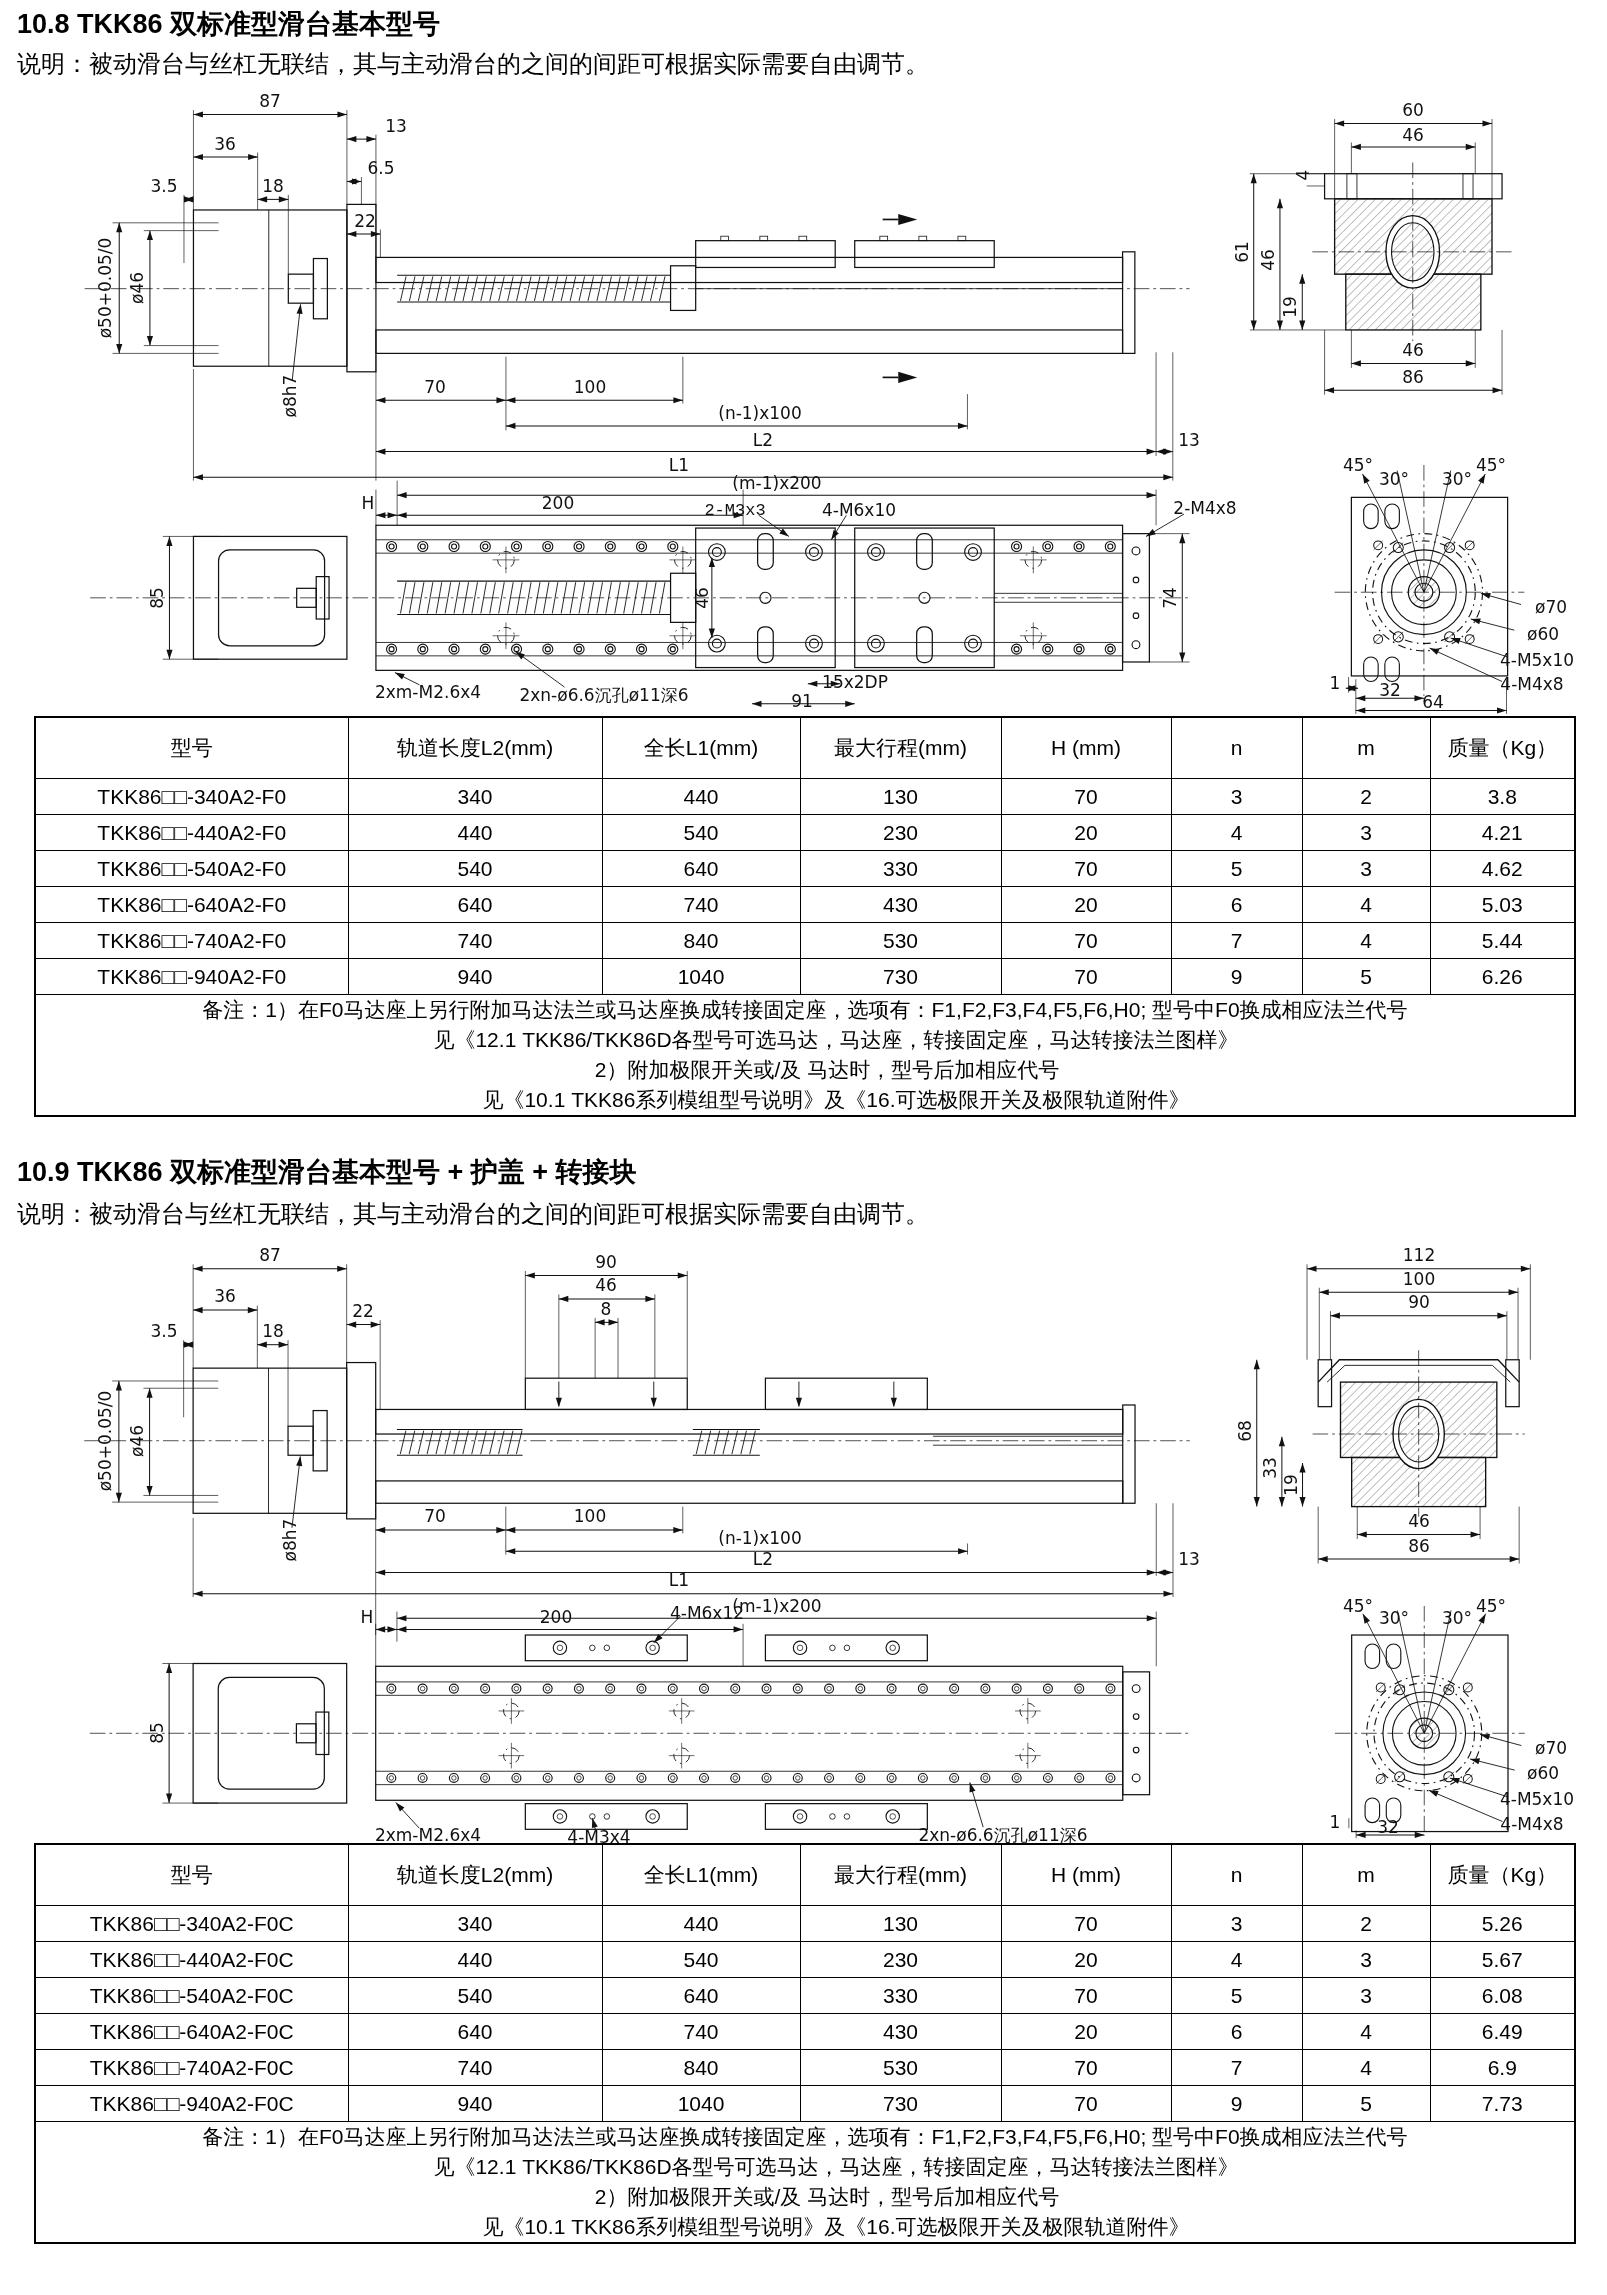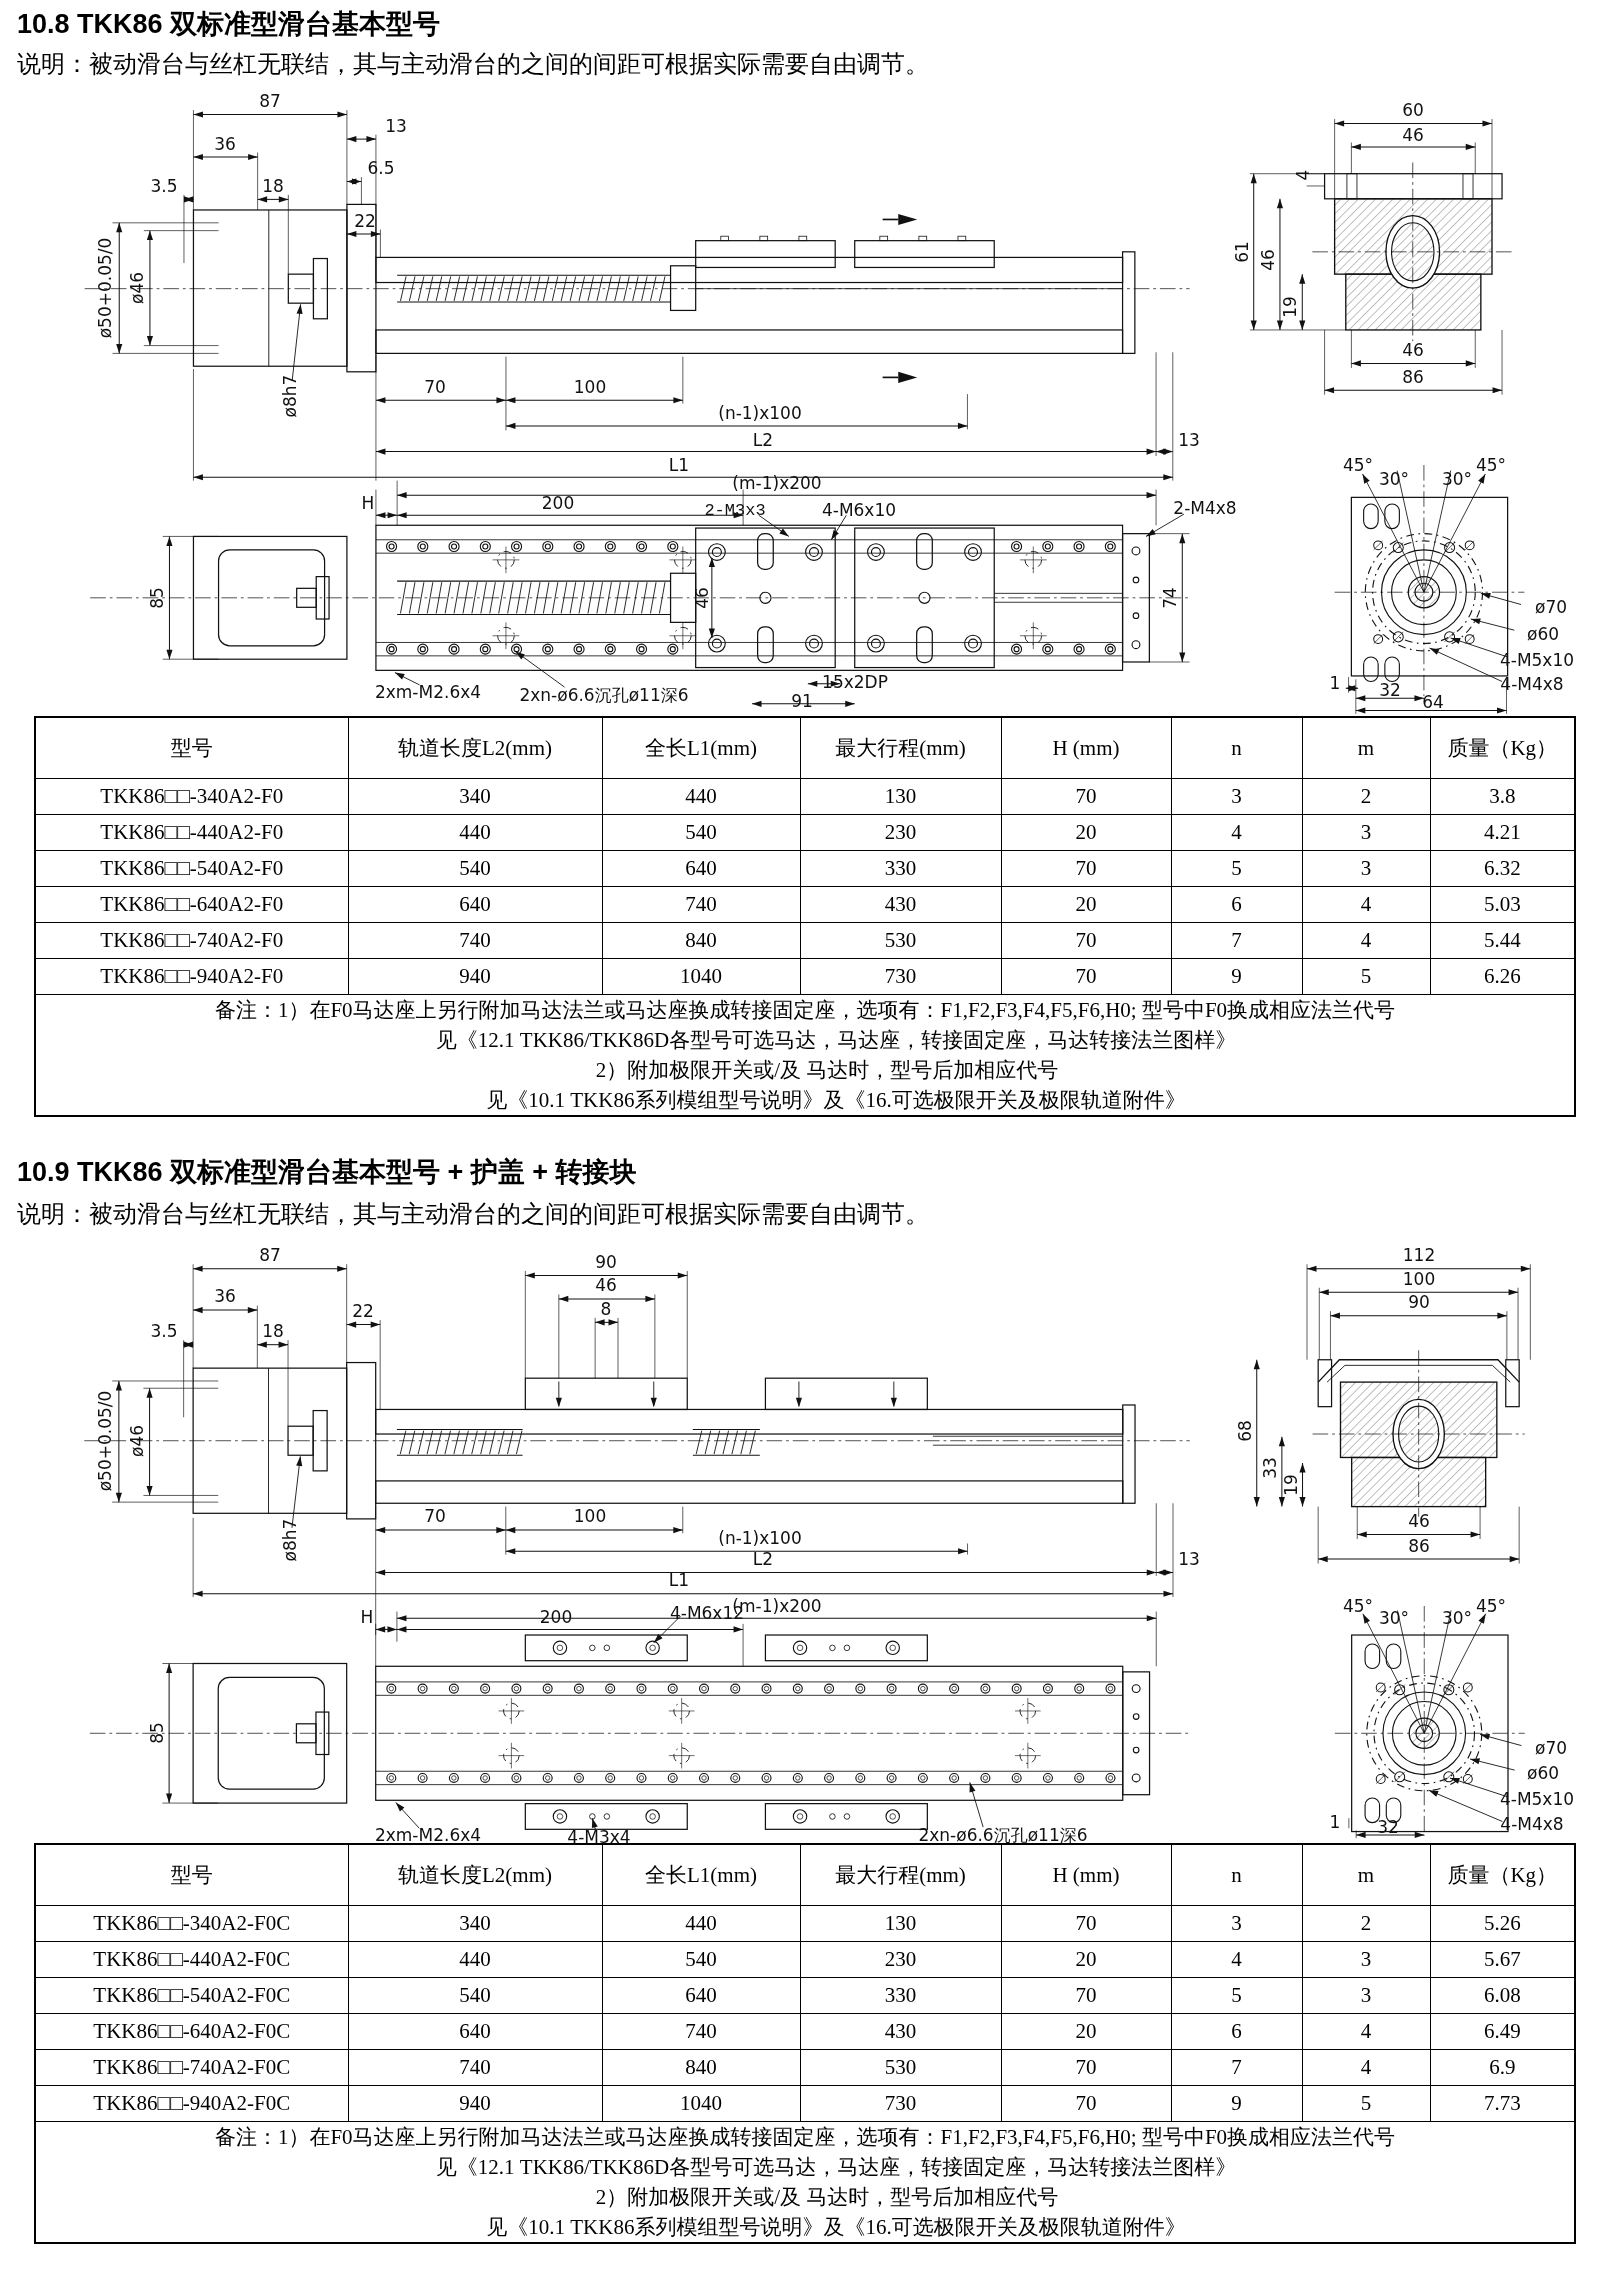--- a/index.html
+++ b/index.html
@@ -8,21 +8,21 @@
   .abs{position:absolute;}
   .sec-title{font-size:27px;font-weight:bold;white-space:nowrap;}
   .sec-desc{font-size:24px;white-space:nowrap;}
   .drawing{position:absolute;left:34px;width:1541px;}
   .drawing svg{position:absolute;left:0;top:0;}
   .dim-label{position:absolute;font-size:17px;line-height:17px;white-space:nowrap;color:#111;
              font-family:"DejaVu Sans", sans-serif;transform:translate(-50%,-50%);z-index:3;
              background:rgba(255,255,255,.0);}
   .dim-label.rot{transform:translate(-50%,-50%) rotate(-90deg);}
   table.spec{border-collapse:collapse;table-layout:fixed;width:1541px;border:2.2px solid #000;
-             font-family:Liberation Serif, serif;}
+             font-family:Liberation Sans, sans-serif;}
   table.spec th{border:1.7px solid #000;height:58px;font-size:21px;font-weight:400;text-align:center;}
   table.spec td{border:1.7px solid #000;height:35px;font-size:21px;text-align:center;padding:0;}
   td.notes-cell{text-align:left;padding:9px 5.6px 12.3px 7.8px;font-size:20.7px;line-height:30px;}
   .notes-cell div{white-space:nowrap;}
   .notes-cell div:nth-child(2),.notes-cell div:nth-child(4){padding-left:62px;}
   .notes-cell div:nth-child(3){padding-left:44px;}
 </style>
 </head>
 <body>
 
@@ -541,21 +541,21 @@
           <td>4.21</td>
         </tr>
         <tr>
           <td>TKK86□□-540A2-F0</td>
           <td>540</td>
           <td>640</td>
           <td>330</td>
           <td>70</td>
           <td>5</td>
           <td>3</td>
-          <td>6.32</td>
+          <td>4.62</td>
         </tr>
         <tr>
           <td>TKK86□□-640A2-F0</td>
           <td>640</td>
           <td>740</td>
           <td>430</td>
           <td>20</td>
           <td>6</td>
           <td>4</td>
           <td>5.03</td>

